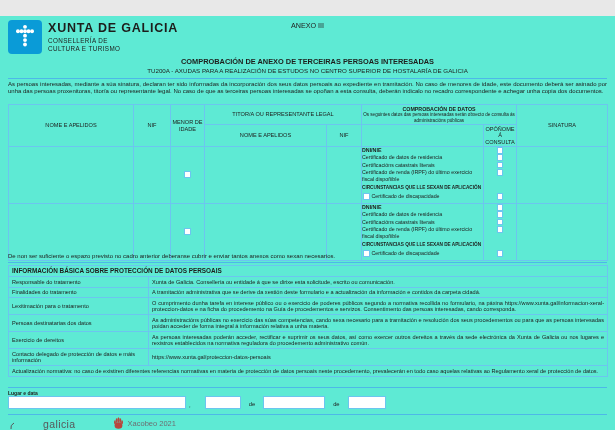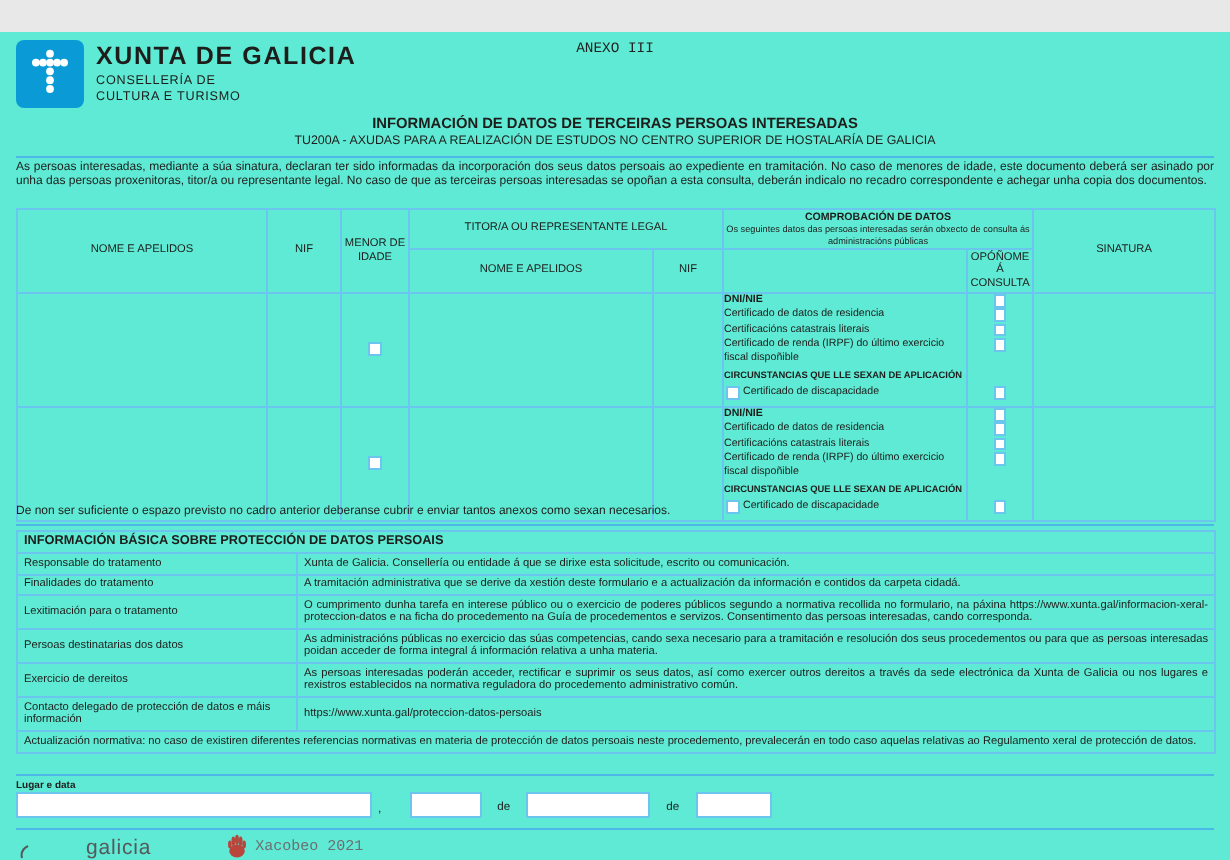--- a/index.html
+++ b/index.html
@@ -9,21 +9,21 @@
     font-family:"Liberation Sans", sans-serif; color:#1d1d1b; overflow:hidden;
     margin:16px auto;
   }
   
   .hdr { position:absolute; top:4px; left:8px; display:flex; gap:6px; align-items:flex-start; }
   .logo-box { width:34px; height:34px; background:#0a9bd7; border-radius:4px; flex:none;
               display:flex; align-items:center; justify-content:center; }
   .org-col { padding-top:2px; }
   .org-name { font-size:12.5px; font-weight:bold; letter-spacing:0.8px; color:#1d1d1b; line-height:13px; }
   .dept { font-size:6.3px; letter-spacing:0.4px; line-height:7.6px; margin-top:2px; }
-  .anexo { position:absolute; top:5px; left:0; width:100%; text-align:center; font-size:7.2px; color:#222;font-family:Liberation Mono, monospace; }
+  .anexo { position:absolute; top:5px; left:0; width:100%; text-align:center; font-size:7.2px; color:#222; }
   
   .title { position:absolute; top:41px; left:0; width:100%; text-align:center; font-size:7.4px; font-weight:bold; }
   .subtitle { position:absolute; top:51px; left:0; width:100%; text-align:center; font-size:6.2px; }
   .sep { position:absolute; left:8px; right:8px; height:1px; background:#4db8e8; }
   .sep1{top:62px} .sep2{top:246px} .sep3{top:371px} .sep4{top:398px} .sep5{top:417px}
   .intro { position:absolute; top:65px; left:8px; width:599px; font-size:6px; line-height:7.3px; text-align:justify; }
   
   .mt { position:absolute; top:88px; left:8px; width:599px; border-collapse:collapse; table-layout:fixed; }
   .mt th,.mt td { border:1px solid #6cc5ef; padding:0; font-weight:normal; }
   .mt thead th { font-size:5.6px; line-height:6.4px; text-align:center; vertical-align:middle; padding:1px; }
@@ -55,21 +55,21 @@
   .lugar-label { position:absolute; top:374px; left:8px; font-size:5px; font-weight:bold; }
   .date-row { position:absolute; top:380px; left:8px; display:flex; align-items:flex-end; font-size:6px; }
   .dfield { height:13px; border:1px solid #6cc5ef; background:#fff; }
   .df1{width:178px} .df2{width:36px; margin-left:14px} .df3{width:62px; margin-left:8px} .df4{width:38px; margin-left:8px}
   .comma { margin-left:3px; line-height:8px; }
   .de { margin-left:8px; font-size:5.8px; line-height:9px; }
   
   .footer { position:absolute; top:400px; left:10px; display:flex; align-items:center; height:15px; }
   .galicia { display:flex; align-items:flex-end; color:#57585a; font-size:10.5px; letter-spacing:0.4px;gap:24px; }
   .xacobeo { display:flex; align-items:center; gap:3px; margin-left:36px; }
-  .xacobeo-text { color:#6d6e71; font-size:7.5px;font-family:Liberation Mono, monospace; }
+  .xacobeo-text { color:#6d6e71; font-size:7.5px; }
   .agency { position:absolute; top:420px; left:8px; font-size:5px; color:#1d1d1b; }
 </style>
 </head>
 <body>
 
 <div class="page">
 
   <div class="hdr">
     <div class="logo-box">
       <svg width="30" height="30" viewBox="0 0 34 34">
@@ -89,21 +89,21 @@
     <div class="org-col">
       <div class="org-name">XUNTA DE GALICIA</div>
       <div class="dept">
         <div>CONSELLERÍA DE</div>
         <div>CULTURA E TURISMO</div>
       </div>
     </div>
   </div>
   <div class="anexo">ANEXO III</div>
 
-  <div class="title">INFORMACIÓN DE DATOS DE TERCEIRAS PERSOAS INTERESADAS</div>
+  <div class="title">COMPROBACIÓN DE ANEXO DE TERCEIRAS PERSOAS INTERESADAS</div>
   <div class="subtitle">TU200A - AXUDAS PARA A REALIZACIÓN DE ESTUDOS NO CENTRO SUPERIOR DE HOSTALARÍA DE GALICIA</div>
   <div class="sep sep1"></div>
   <div class="intro">As persoas interesadas, mediante a súa sinatura, declaran ter sido informadas da incorporación dos seus datos persoais ao expediente en tramitación. No caso de menores de idade, este documento deberá ser asinado por unha das persoas proxenitoras, titor/a ou representante legal. No caso de que as terceiras persoas interesadas se opoñan a esta consulta, deberán indicalo no recadro correspondente e achegar unha copia dos documentos.</div>
 
   <table class="mt">
     <colgroup>
       <col style="width:125px">
         <col style="width:37px">
         <col style="width:34px">
         <col style="width:122px">

